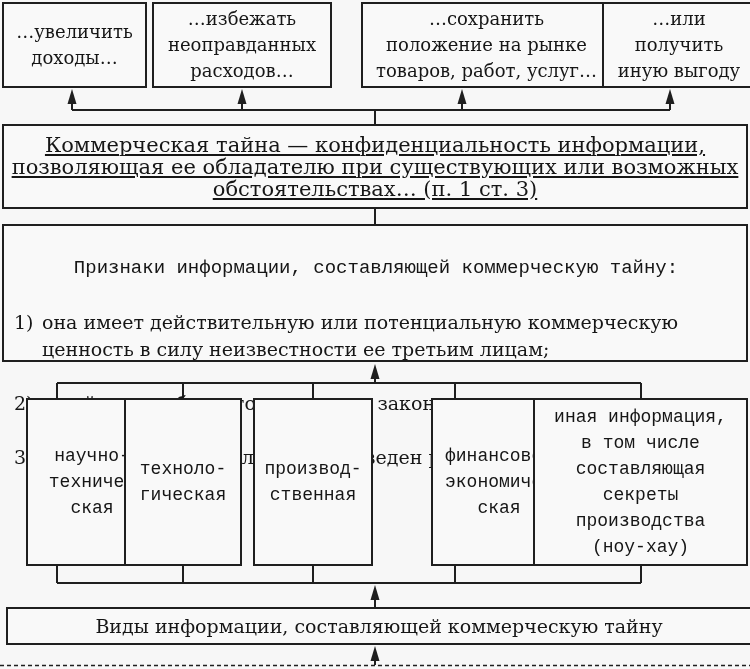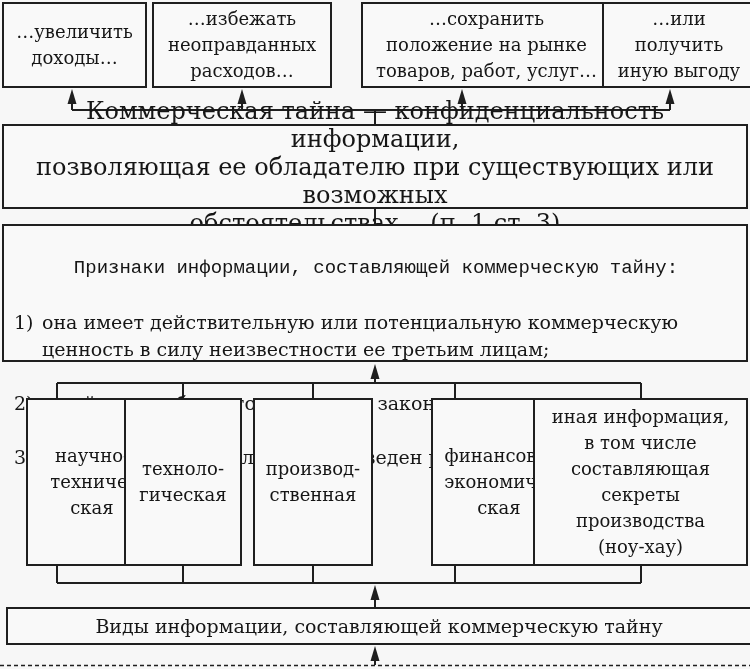--- a/index.html
+++ b/index.html
@@ -26,22 +26,22 @@
     box-sizing: border-box;
     border: 2px solid #1f1f1f;
     background: #f9f9f9;
     display: flex;
     align-items: center;
     justify-content: center;
     text-align: center;
     white-space: pre-line;
   }
   .goal { font-size: 18px; line-height: 26px; }
-  .def  { font-size: 24px; line-height: 28px; }
-  .type { font-size: 18px; line-height: 26px; }
+  .def  { font-size: 21px; line-height: 22px; text-decoration: underline; }
+  .type { font-size: 18px; line-height: 26px; font-family: Liberation Mono, monospace; }
   .vidy { font-size: 19px; line-height: 24px; }
   .features {
     font-size: 19px;
     line-height: 27px;
     display: block;
     text-align: left;
     padding: 2px 8px 0 10px;
   }
   .feat-heading { text-align: center; font-family: Liberation Mono, monospace; }
   .feat-item { display: flex; }

